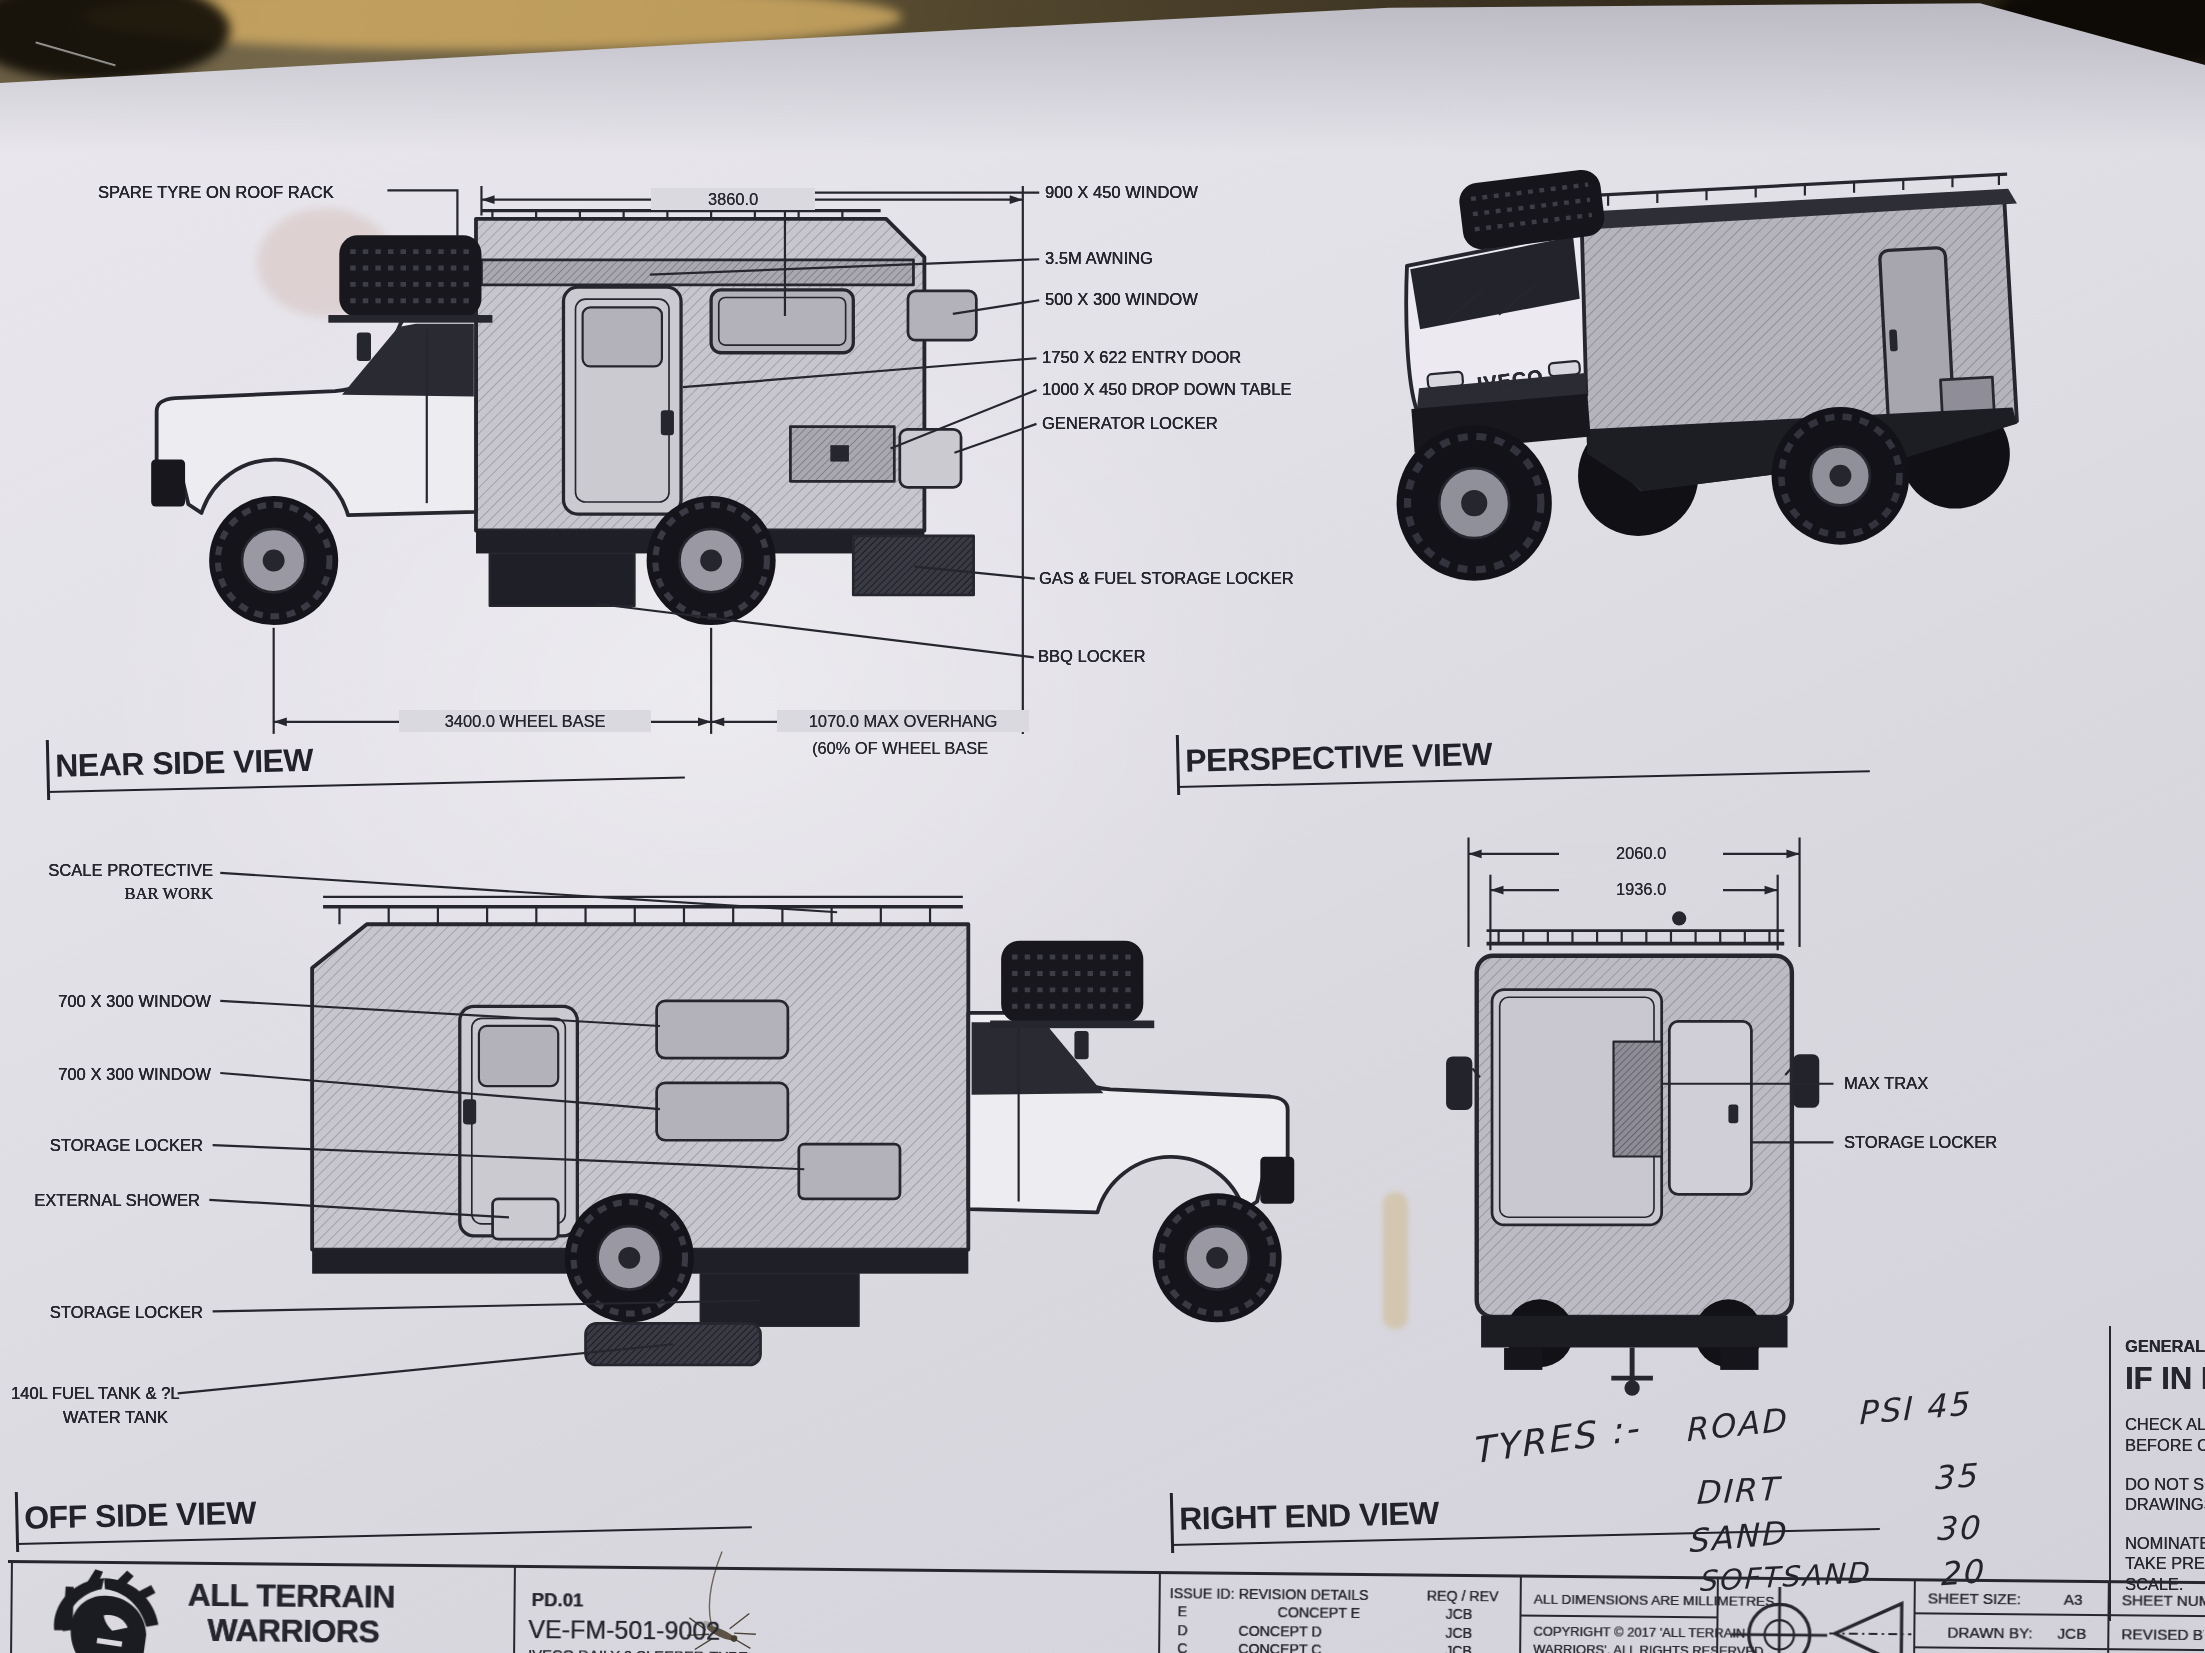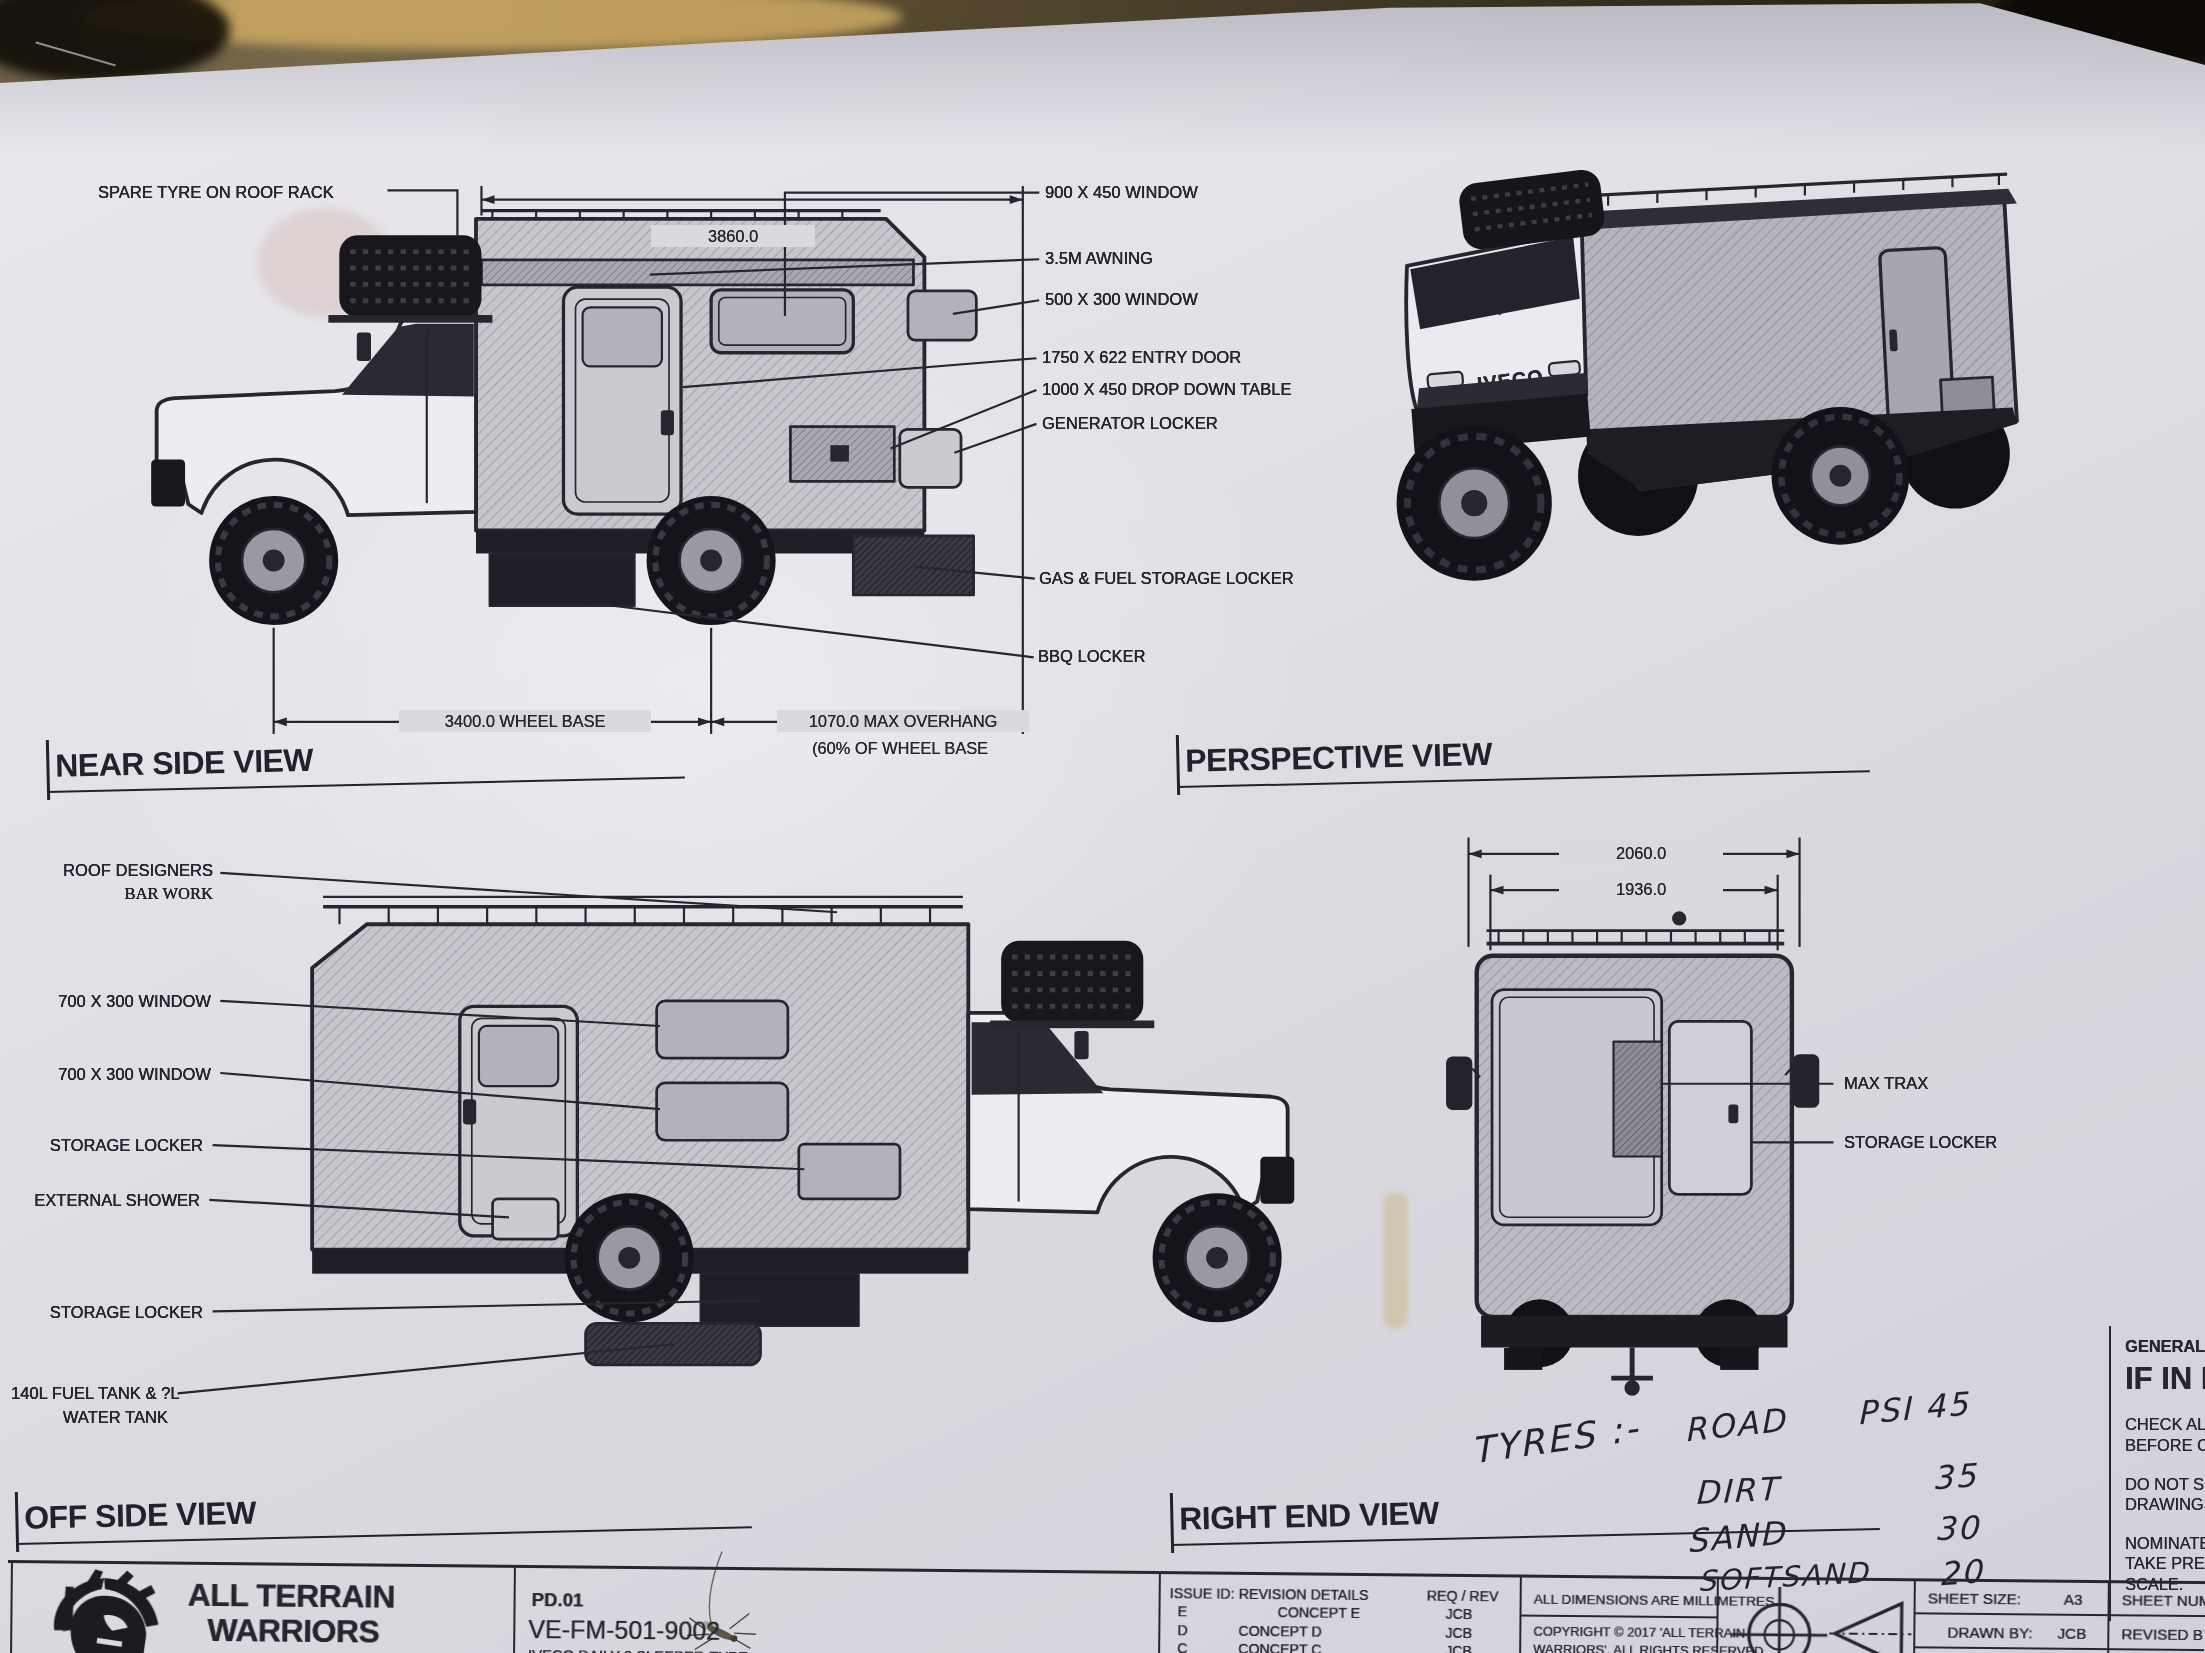--- a/index.html
+++ b/index.html
@@ -322,26 +322,26 @@
 
     <div class="lbl ra" style="left:98px;top:182px;width:213px;">SPARE TYRE ON ROOF RACK</div>
     <div class="lbl" style="left:1045px;top:182px;">900 X 450 WINDOW</div>
     <div class="lbl" style="left:1045px;top:248px;">3.5M AWNING</div>
     <div class="lbl" style="left:1045px;top:289px;">500 X 300 WINDOW</div>
     <div class="lbl" style="left:1042px;top:347px;">1750 X 622 ENTRY DOOR</div>
     <div class="lbl" style="left:1042px;top:379px;">1000 X 450 DROP DOWN TABLE</div>
     <div class="lbl" style="left:1042px;top:413px;">GENERATOR LOCKER</div>
     <div class="lbl" style="left:1039px;top:568px;">GAS &amp; FUEL STORAGE LOCKER</div>
     <div class="lbl" style="left:1038px;top:646px;">BBQ LOCKER</div>
-    <div class="dim" style="left:651px;top:188px;width:153px;margin-top:37px;">3860.0</div>
+    <div class="dim" style="left:651px;top:188px;width:153px;">3860.0</div>
     <div class="dim" style="left:399px;top:710px;width:241px;">3400.0 WHEEL BASE</div>
     <div class="dim" style="left:777px;top:710px;width:241px;">1070.0 MAX OVERHANG</div>
     <div class="dim nobg" style="left:777px;top:737px;width:235px;">(60% OF WHEEL BASE</div>
 
-    <div class="lbl ra" style="left:22px;top:860px;width:191px;">ROOF DESIGNERS</div>
+    <div class="lbl ra" style="left:22px;top:860px;width:191px;">SCALE PROTECTIVE</div>
     <div class="lbl ra" style="left:22px;top:883px;width:191px;font-family:Liberation Serif, serif;">BAR WORK</div>
     <div class="lbl ra" style="left:22px;top:991px;width:189px;">700 X 300 WINDOW</div>
     <div class="lbl ra" style="left:22px;top:1064px;width:189px;">700 X 300 WINDOW</div>
     <div class="lbl ra" style="left:22px;top:1135px;width:181px;">STORAGE LOCKER</div>
     <div class="lbl ra" style="left:22px;top:1190px;width:178px;">EXTERNAL SHOWER</div>
     <div class="lbl ra" style="left:22px;top:1302px;width:181px;">STORAGE LOCKER</div>
     <div class="lbl ra" style="left:11px;top:1383px;width:157px;">140L FUEL TANK &amp; ?L</div>
     <div class="lbl ra" style="left:11px;top:1407px;width:157px;">WATER TANK</div>
 
     <div class="dim" style="left:1559px;top:842px;width:153px;">2060.0</div>

